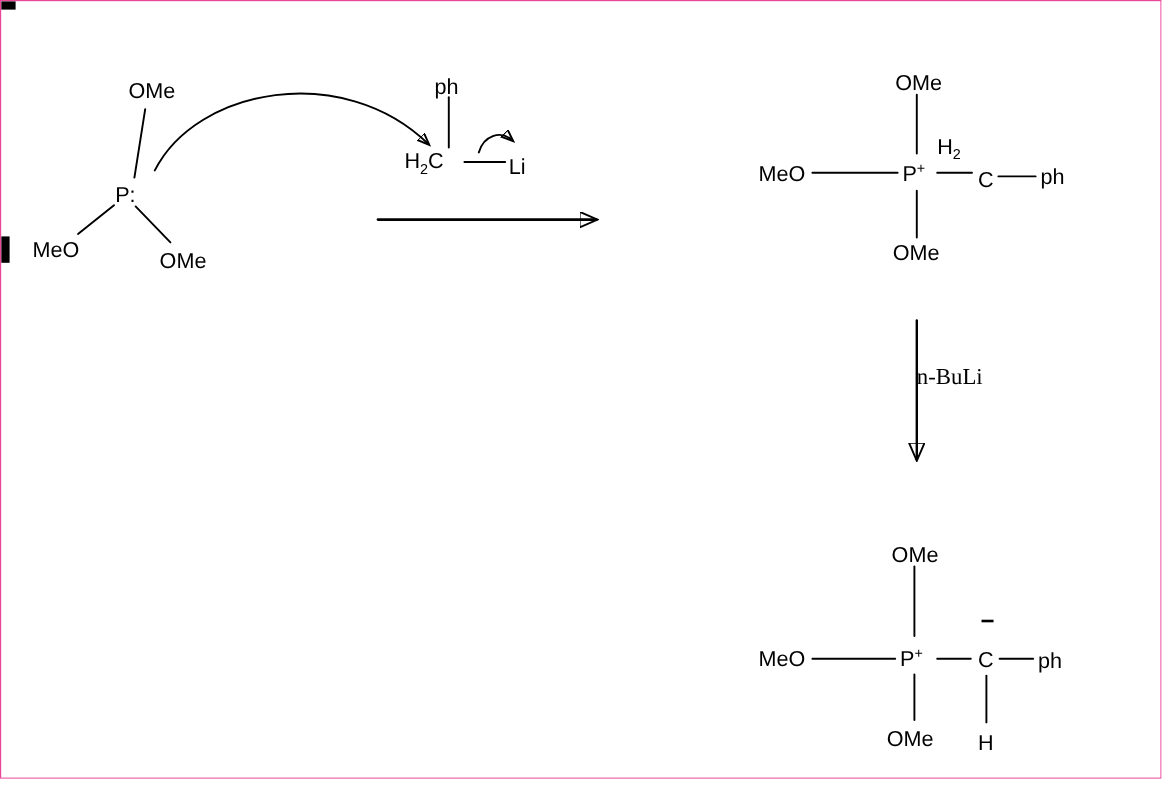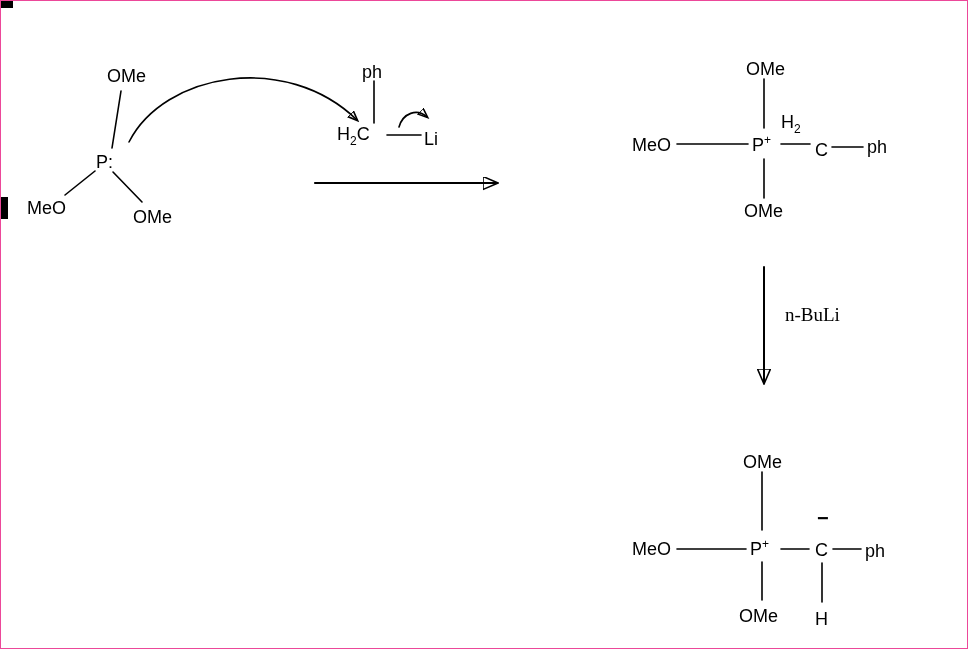--- a/index.html
+++ b/index.html
@@ -114,21 +114,21 @@
   <span class="lbl" style="left:423px; top:127px;">Li</span>
 
   <span class="lbl" style="left:745px; top:57px;">OMe</span>
   <span class="lbl" style="left:631px; top:133px;">MeO</span>
   <span class="lbl" style="left:751px; top:133px;"><span>P</span><sup>+</sup></span>
   <span class="lbl" style="left:764px; top:110px;margin-left:16px;"><span>H</span><sub>2</sub></span>
   <span class="lbl" style="left:814px; top:138px;">C</span>
   <span class="lbl" style="left:866px; top:135px;">ph</span>
   <span class="lbl" style="left:743px; top:199px;">OMe</span>
 
-  <span class="lbl serif-lbl" style="left:784px; top:303px;">n-BuLi</span>
+  <span class="lbl serif-lbl" style="left:763px; top:303px;">n-BuLi</span>
 
   <span class="lbl" style="left:742px; top:450px;">OMe</span>
   <span class="lbl" style="left:631px; top:537px;">MeO</span>
   <span class="lbl" style="left:749px; top:537px;"><span>P</span><sup>+</sup></span>
   <span class="lbl minus-lbl" style="left:816px; top:506px;">−</span>
   <span class="lbl" style="left:814px; top:538px;">C</span>
   <span class="lbl" style="left:864px; top:539px;">ph</span>
   <span class="lbl" style="left:738px; top:604px;">OMe</span>
   <span class="lbl" style="left:814px; top:607px;">H</span>
 

